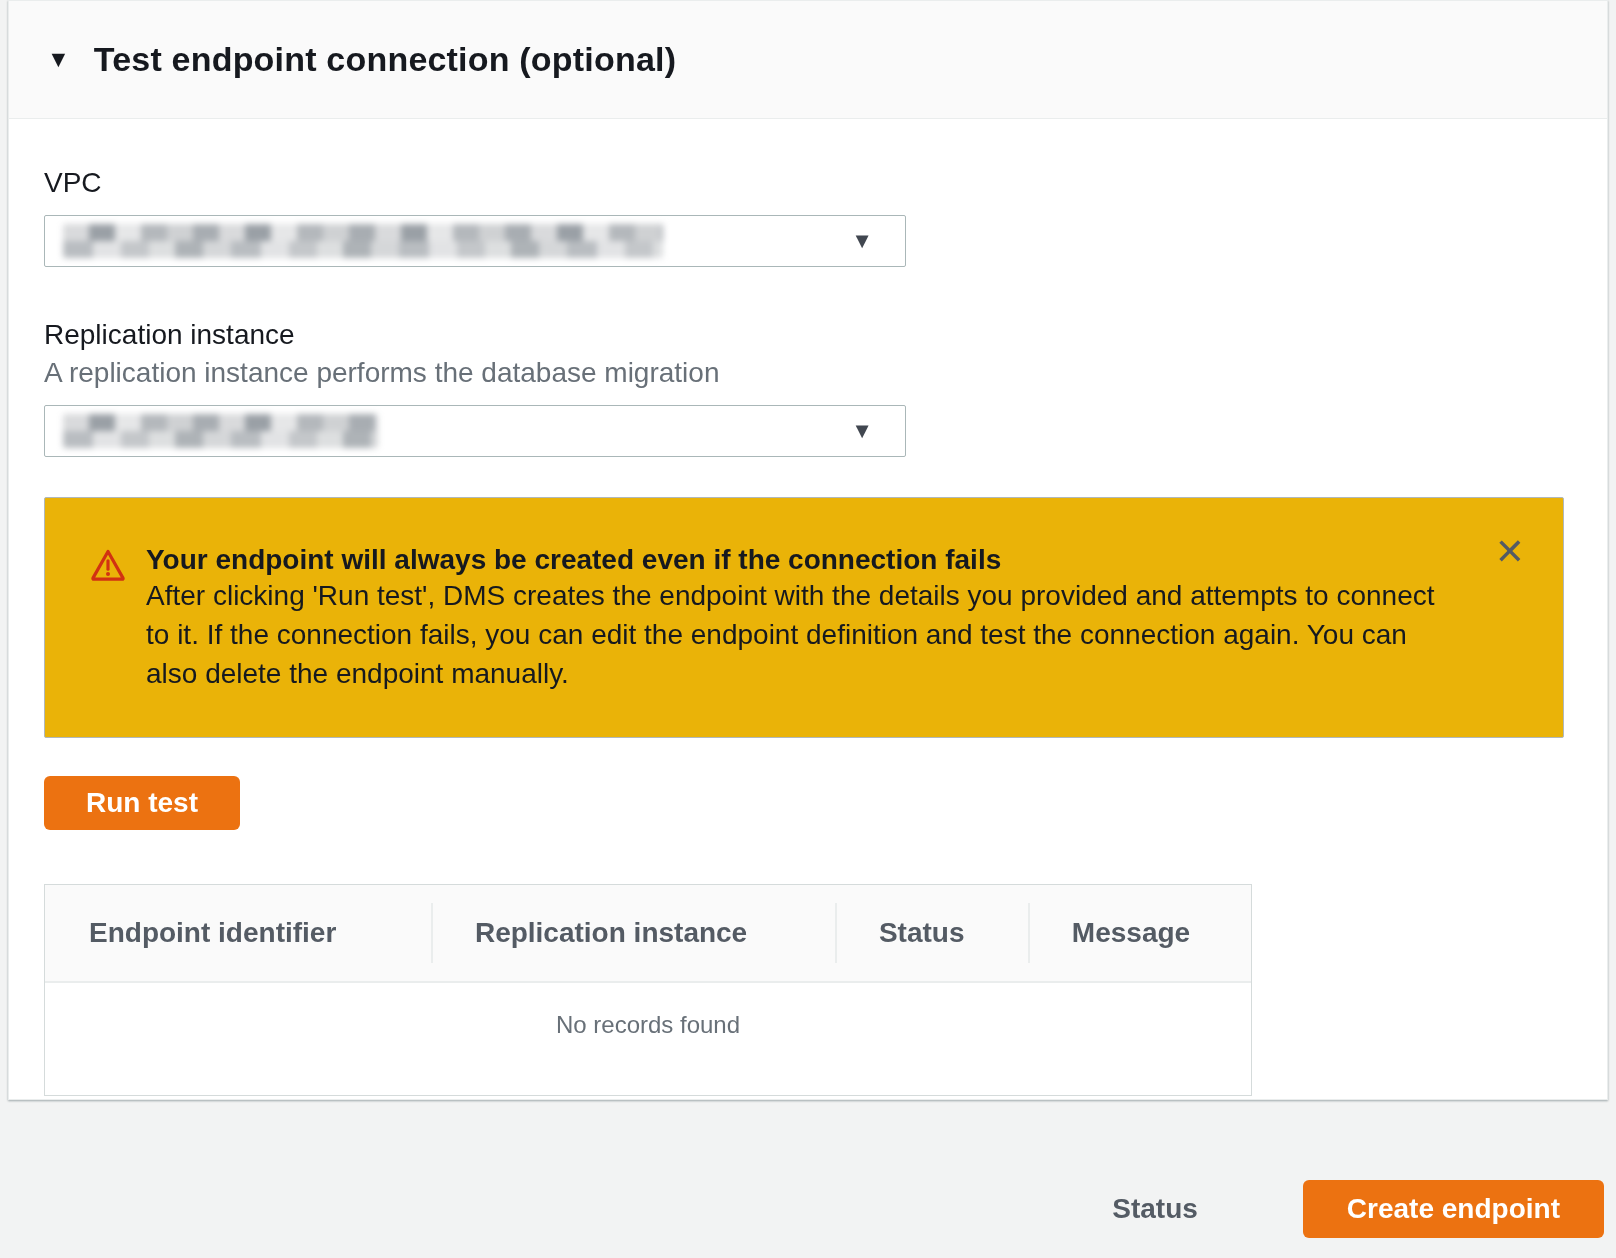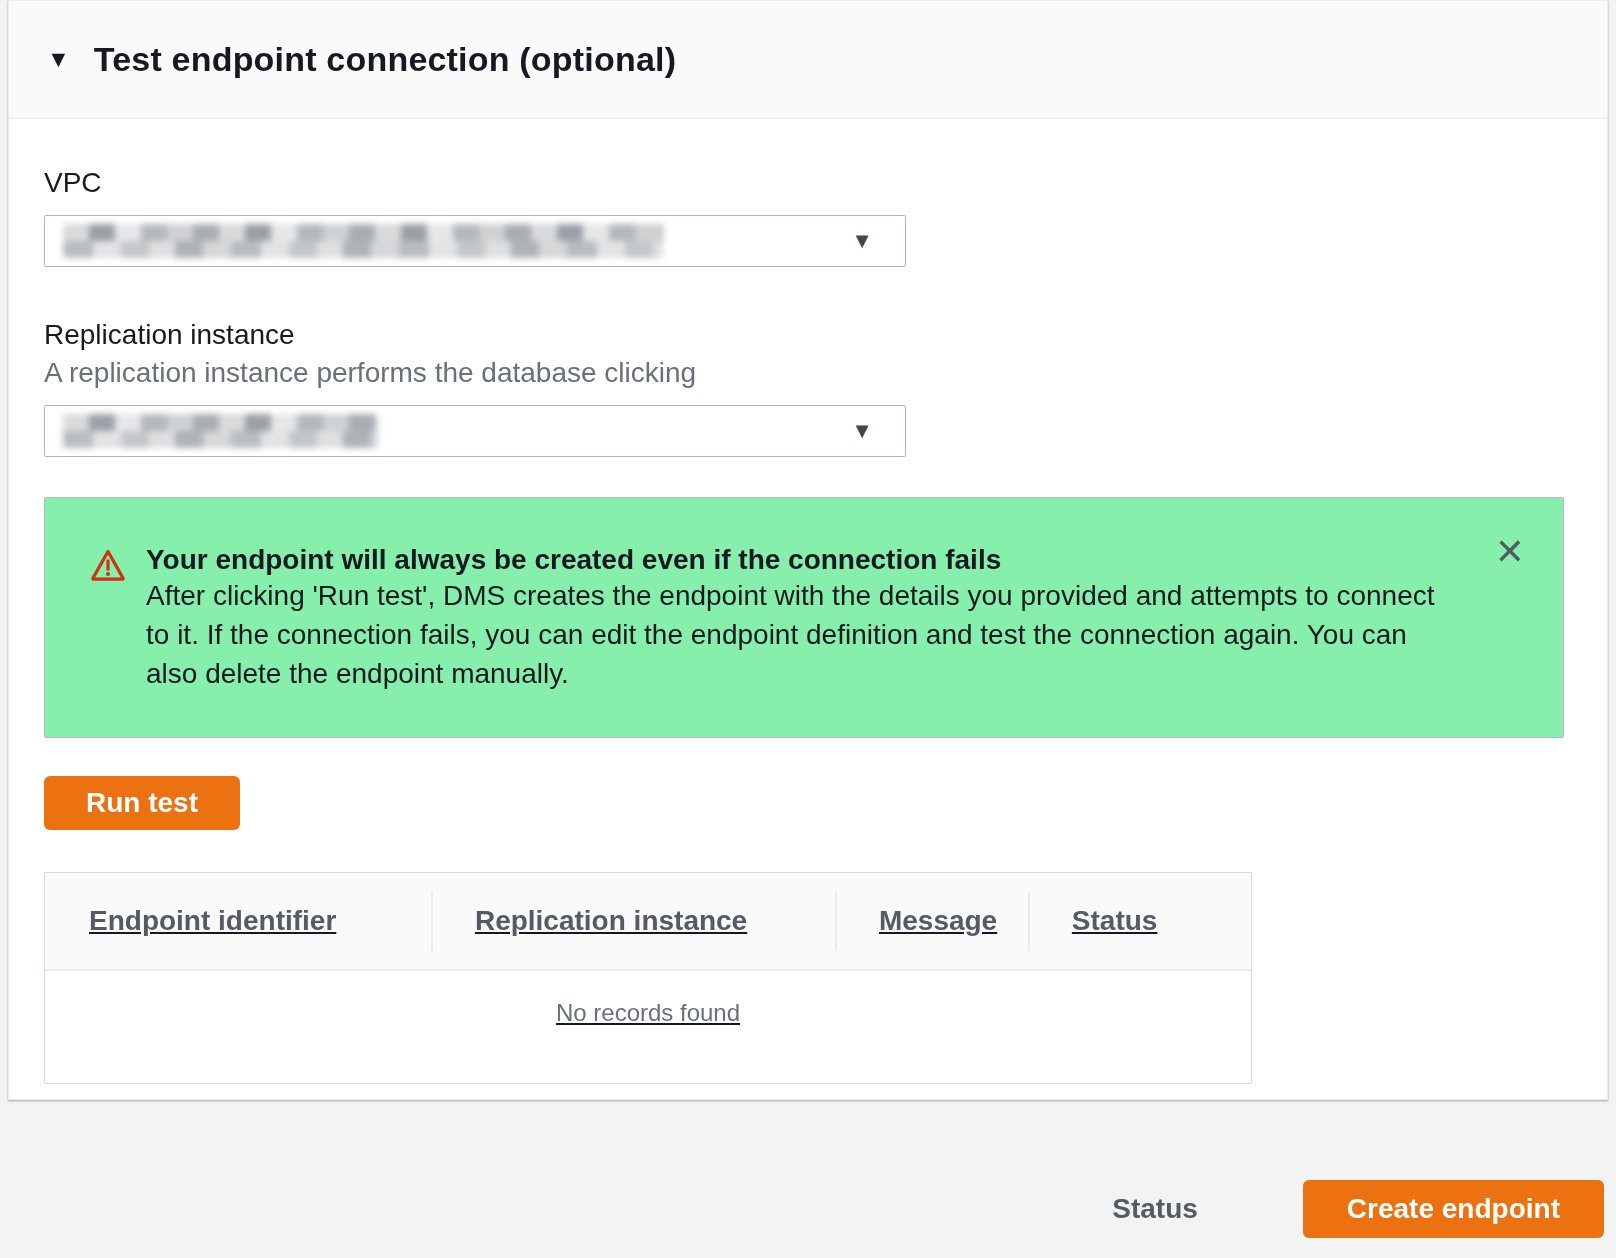--- a/index.html
+++ b/index.html
@@ -90,21 +90,21 @@
   .ri-redacted { width: 315px; }
 
   .form-group-vpc { margin-top: 8px; }
   .form-group-ri { margin-top: 52px; }
 
   .warning-box {
     margin-top: 40px;
     width: 1520px;
     border: 1px solid #b0b8bc;
     border-radius: 2px;
-    background: #86efac;
+    background: #eab308;
     position: relative;
     padding: 46px 110px 44px 45px;
     display: flex;
     align-items: flex-start;
   }
   .warning-icon-wrap {
     flex: 0 0 auto;
     margin: 4px 20px 0 0;
   }
   .warning-content { flex: 1 1 auto; }
@@ -143,25 +143,24 @@
     background: #ec7211;
     color: #ffffff;
     font-size: 28px;
   }
   .run-test-btn {
     margin-top: 38px;
     height: 54px;
     padding: 0 42px;
   }
   .results-table {
-    margin-top: 42px;
+    margin-top: 54px;
     width: 1208px;
     border: 1px solid #d5dbdb;
     background: #ffffff;
-    text-decoration: underline;
   }
   .table-header-row {
     display: grid;
     grid-template-columns: 32% 33.5% 16% 18.5%;
     background: #fafafa;
     border-bottom: 2px solid #eaeded;
   }
   .th {
     font-size: 28px;
     font-weight: bold;
@@ -228,21 +227,21 @@
         <div class="redacted vpc-redacted">
           <div class="px-row r1"></div>
           <div class="px-row r2"></div>
         </div>
         <span class="select-caret">▼</span>
       </div>
     </div>
 
     <div class="form-group-ri">
       <div class="field-label">Replication instance</div>
-      <div class="field-desc">A replication instance performs the database clicking</div>
+      <div class="field-desc">A replication instance performs the database migration</div>
       <div class="select-box">
         <div class="redacted ri-redacted">
           <div class="px-row r1"></div>
           <div class="px-row r2"></div>
         </div>
         <span class="select-caret">▼</span>
       </div>
     </div>
 
     <div class="warning-box">
@@ -259,22 +258,22 @@
       </div>
       <button class="warning-close">✕</button>
     </div>
 
     <button class="btn btn-primary run-test-btn">Run test</button>
 
     <div class="results-table">
       <div class="table-header-row">
         <div class="th">Endpoint identifier</div>
         <div class="th">Replication instance</div>
+        <div class="th">Status</div>
         <div class="th">Message</div>
-        <div class="th">Status</div>
       </div>
       <div class="table-empty">No records found</div>
     </div>
 
   </div>
 </div>
 
 <div class="footer-actions">
   <button class="cancel-btn">Status</button>
   <button class="btn btn-primary create-btn">Create endpoint</button>

